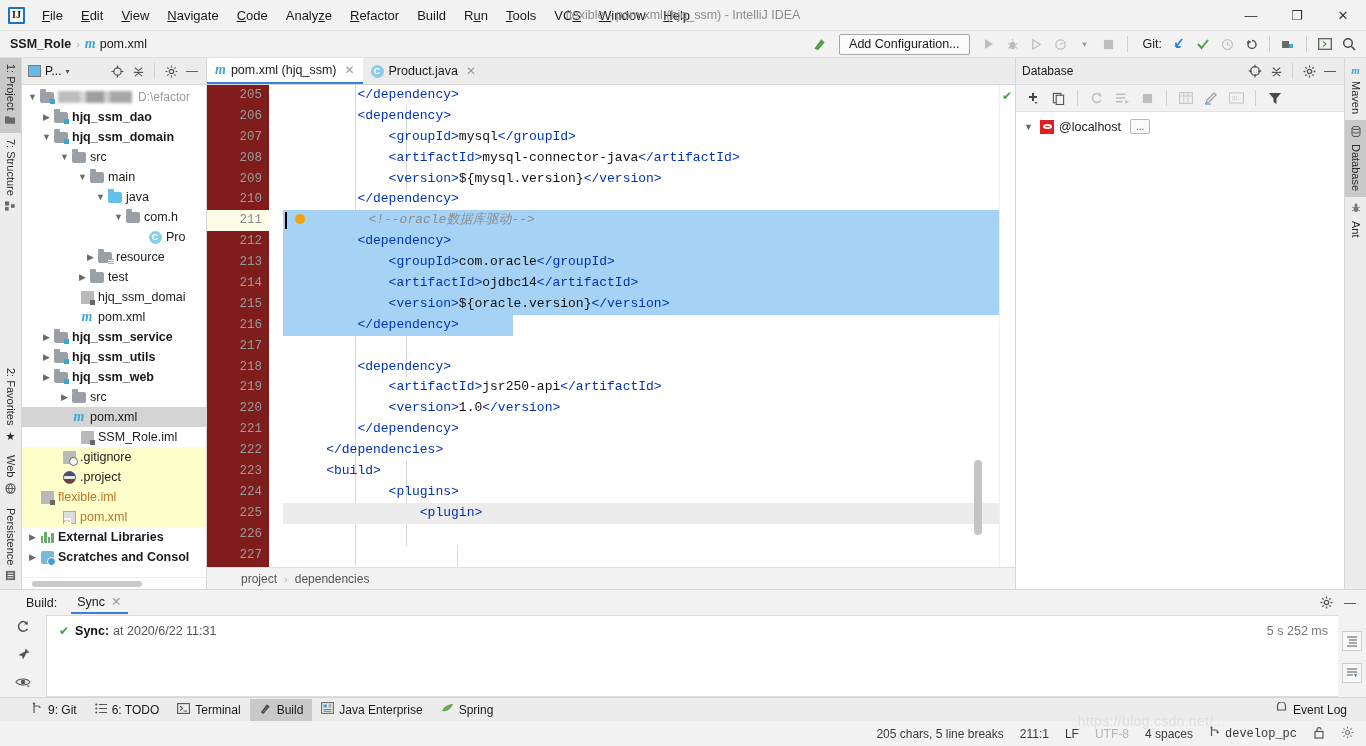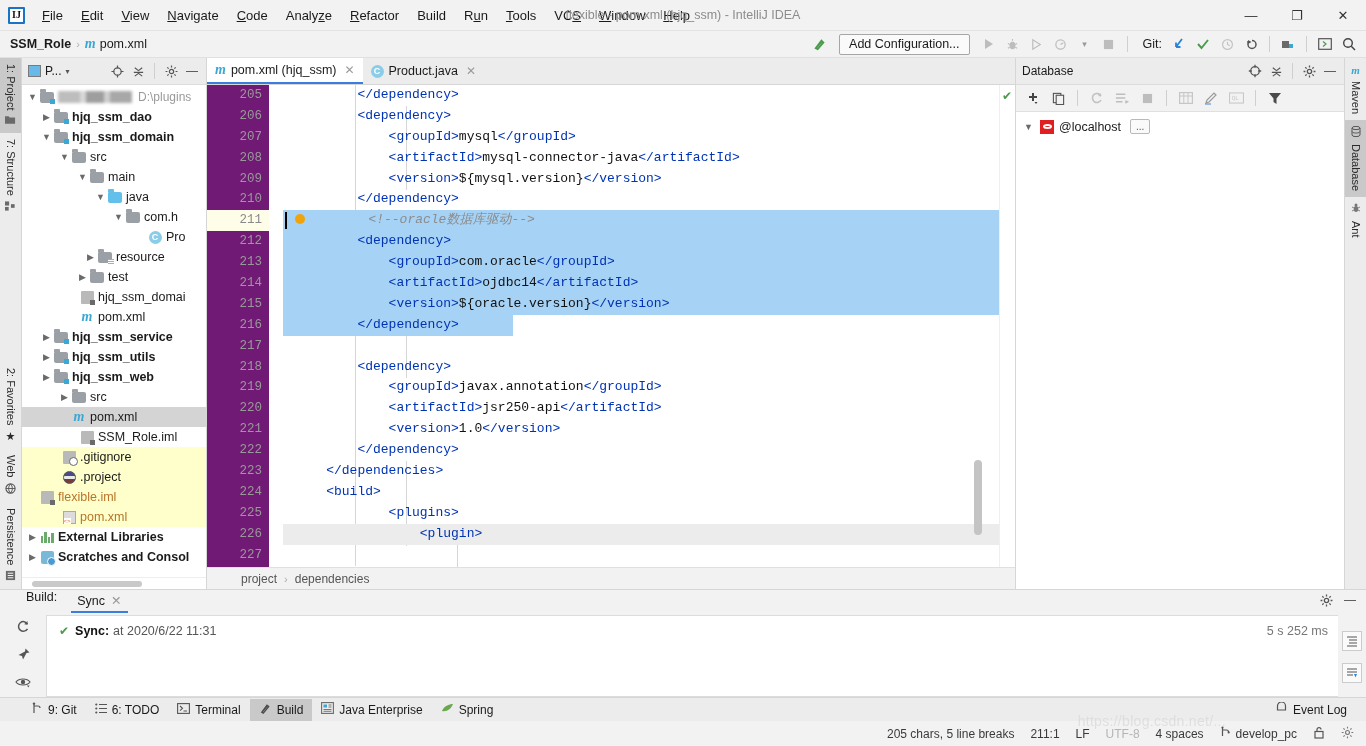--- a/index.html
+++ b/index.html
@@ -144,21 +144,21 @@
   .editor-col { flex: 1 1 auto; display: flex; flex-direction: column; min-width: 0; background:#fff;
     border-left:1px solid #d6d6d6; border-right:1px solid #d6d6d6;}
   .tabs { height: 27px; background: #ececec; display: flex; align-items: stretch; flex:0 0 27px;
     border-bottom:1px solid #d6d6d6;}
   .tab { display:flex; align-items:center; padding:0 8px; gap:5px; font-size:12.5px; color:#1a1a1a; position:relative;}
   .tab.active { background:#fff; border-bottom:2px solid #3b7ddd;}
   .tab .x { color:#9a9a9a; font-size:12px; margin-left:3px;}
   .tabs-fill { flex:1 1 auto; }
 
   .ed-wrap { flex:1 1 auto; display:flex; min-height:0; position:relative; }
-  .gutter { width:62px; flex:0 0 62px; background:#701a75; position:relative; }
+  .gutter { width:62px; flex:0 0 62px; background:#7f1d1d; position:relative; }
   .gline { height:20.9px; font-family:"Liberation Mono", monospace; font-size:12.5px; color:#999;
            text-align:right; padding-right:7px; line-height:20.9px; position:relative;}
   .gline.cur { background:#fdfde8; color:#8a8a8a;}
   .foldcol { position:absolute; left:62px; top:0; width:14px; bottom:0; background:#f2f2f2; border-right:1px solid #e6e6e6;}
   .foldmark{position:absolute;left:3px;width:9px;height:9px;border:1px solid #b5b5b5;background:#fafafa;
     color:#666;font-size:8px;line-height:7.5px;text-align:center;}
 
   .code { flex:1 1 auto; position:relative; background:#fff; overflow:hidden; font-family:"Liberation Mono", monospace;
           font-size:13px; line-height:20.9px; }
   .cline { height:20.9px; white-space:pre; padding-left:12px; position:relative; }
@@ -188,21 +188,21 @@
   .db-tree { flex:1 1 auto; padding-top:4px; font-size:12.5px;}
   .dbnode { display:flex; align-items:center; height:21px; padding-left:6px; gap:5px;}
   .oracle-ic { width:14px; height:14px; background:#e02020; display:flex; align-items:center; justify-content:center;}
   .oracle-ic i { width:9px; height:5px; border:2px solid #fff; border-radius:50%; display:block; }
   .dots-btn { border:1px solid #b9b9b9; background:#fafafa; border-radius:2px; font-size:10px; padding:0px 5px;
               color:#555; height:15px; display:flex; align-items:center; margin-left:4px;}
 
   
   .build-panel { height:108px; flex:0 0 108px; background:#f2f2f2; display:flex; flex-direction:column;
                  border-top:1px solid #d6d6d6;}
-  .bp-head { height:25px; display:flex; align-items:flex-start; padding-left:26px; gap:0px; flex:0 0 25px;}
+  .bp-head { height:25px; display:flex; align-items:center; padding-left:26px; gap:0px; flex:0 0 25px;}
   .bp-title { font-size:12.5px; color:#1a1a1a; margin-right:14px;}
   .bp-tab { font-size:12.5px; color:#1a1a1a; padding:3px 6px; border-bottom:2px solid #3b7ddd; display:flex; gap:6px; align-items:center;}
   .bp-tab .x { color:#9a9a9a; }
   .bp-actions { margin-left:auto; display:flex; align-items:center; padding-right:6px; gap:4px;}
   .bp-body { flex:1 1 auto; display:flex; min-height:0; }
   .bp-railbtns { width:46px; flex:0 0 46px; background:#f2f2f2; display:flex; flex-direction:column;
                  align-items:center; padding-top:4px; gap:10px;}
   .bp-rb { color:#555; font-size:14px; }
   .bp-content { flex:1 1 auto; background:#fff; border:1px solid #dcdcdc; border-right:none; position:relative; }
   .bp-row { display:flex; align-items:center; height:22px; padding:0 10px 0 12px; font-size:12.5px; margin-top:4px;}
@@ -426,21 +426,21 @@
       </div>
 
       <div class="tree">
 
         <div class="tnode" style="padding-left:4px">
           <span class="arrow">▼</span>
           <span class="ticon">
               <span class="folder mod"></span>
             </span>
           <span class="blurname"></span>
-          <span class="tpath">D:\plugins</span>
+          <span class="tpath">D:\efactor</span>
         </div>
 
         <div class="tnode" style="padding-left:18px">
           <span class="arrow">▶</span>
           <span class="ticon">
               <span class="folder mod"></span>
             </span>
           <span class="tlabel bold">hjq_ssm_dao</span>
         </div>
 
@@ -682,21 +682,20 @@
           <div class="cline"><span class="tag">            &lt;version&gt;</span><span class="txt">${mysql.version}</span><span class="tag">&lt;/version&gt;</span></div>
           <div class="cline"><span class="tag">        &lt;/dependency&gt;</span></div>
           <div class="cline hlsel curcaret"><span class="bulb"></span><span class="cmt">        &lt;!--oracle数据库驱动--&gt;</span></div>
           <div class="cline hlsel"><span class="tag">        &lt;dependency&gt;</span></div>
           <div class="cline hlsel"><span class="tag">            &lt;groupId&gt;</span><span class="txt">com.oracle</span><span class="tag">&lt;/groupId&gt;</span></div>
           <div class="cline hlsel"><span class="tag">            &lt;artifactId&gt;</span><span class="txt">ojdbc14</span><span class="tag">&lt;/artifactId&gt;</span></div>
           <div class="cline hlsel"><span class="tag">            &lt;version&gt;</span><span class="txt">${oracle.version}</span><span class="tag">&lt;/version&gt;</span></div>
           <div class="cline hlsel" style="width:230px;"><span class="tag">        &lt;/dependency&gt;</span></div>
           <div class="cline"><span class="txt"></span></div>
           <div class="cline"><span class="tag">        &lt;dependency&gt;</span></div>
-          <div class="cline"><span class="tag">            &lt;groupId&gt;</span><span class="txt">javax.annotation</span><span class="tag">&lt;/groupId&gt;</span></div>
           <div class="cline"><span class="tag">            &lt;artifactId&gt;</span><span class="txt">jsr250-api</span><span class="tag">&lt;/artifactId&gt;</span></div>
           <div class="cline"><span class="tag">            &lt;version&gt;</span><span class="txt">1.0</span><span class="tag">&lt;/version&gt;</span></div>
           <div class="cline"><span class="tag">        &lt;/dependency&gt;</span></div>
           <div class="cline"><span class="tag">    &lt;/dependencies&gt;</span></div>
           <div class="cline"><span class="tag">    &lt;build&gt;</span></div>
           <div class="cline"><span class="tag">            &lt;plugins&gt;</span></div>
           <div class="cline" style="background:#ececec;"><span class="tag">                &lt;plugin&gt;</span></div>
 
           <div class="ed-vscroll" style="top:375px;height:75px;"></div>
         </div>
@@ -966,21 +965,21 @@
     </div>
   </div>
 
   <div class="status">
     <div class="st-right">
       <span>205 chars, 5 line breaks</span>
       <span>211:1</span>
       <span>LF</span>
       <span class="st-dim">UTF-8</span>
       <span>4 spaces</span>
-      <span style="display:flex;align-items:center;gap:5px;">
+      <span style="display:flex;align-items:center;gap:5px;font-family:Liberation Mono, monospace;">
         <span>
           <svg width="11" height="12" viewBox="0 0 11 12">
               <path d="M2.5 2 v8 M2.5 4 h4 a2 2 0 0 1 2 2" stroke="#555" stroke-width="1.2" fill="none"></path>
               <circle cx="2.5" cy="1.6" r="1.1" fill="#555"></circle>
               <circle cx="8.7" cy="6.4" r="1.1" fill="#555"></circle>
             </svg>
         </span>
         <span>develop_pc</span>
       </span>
       <span>

